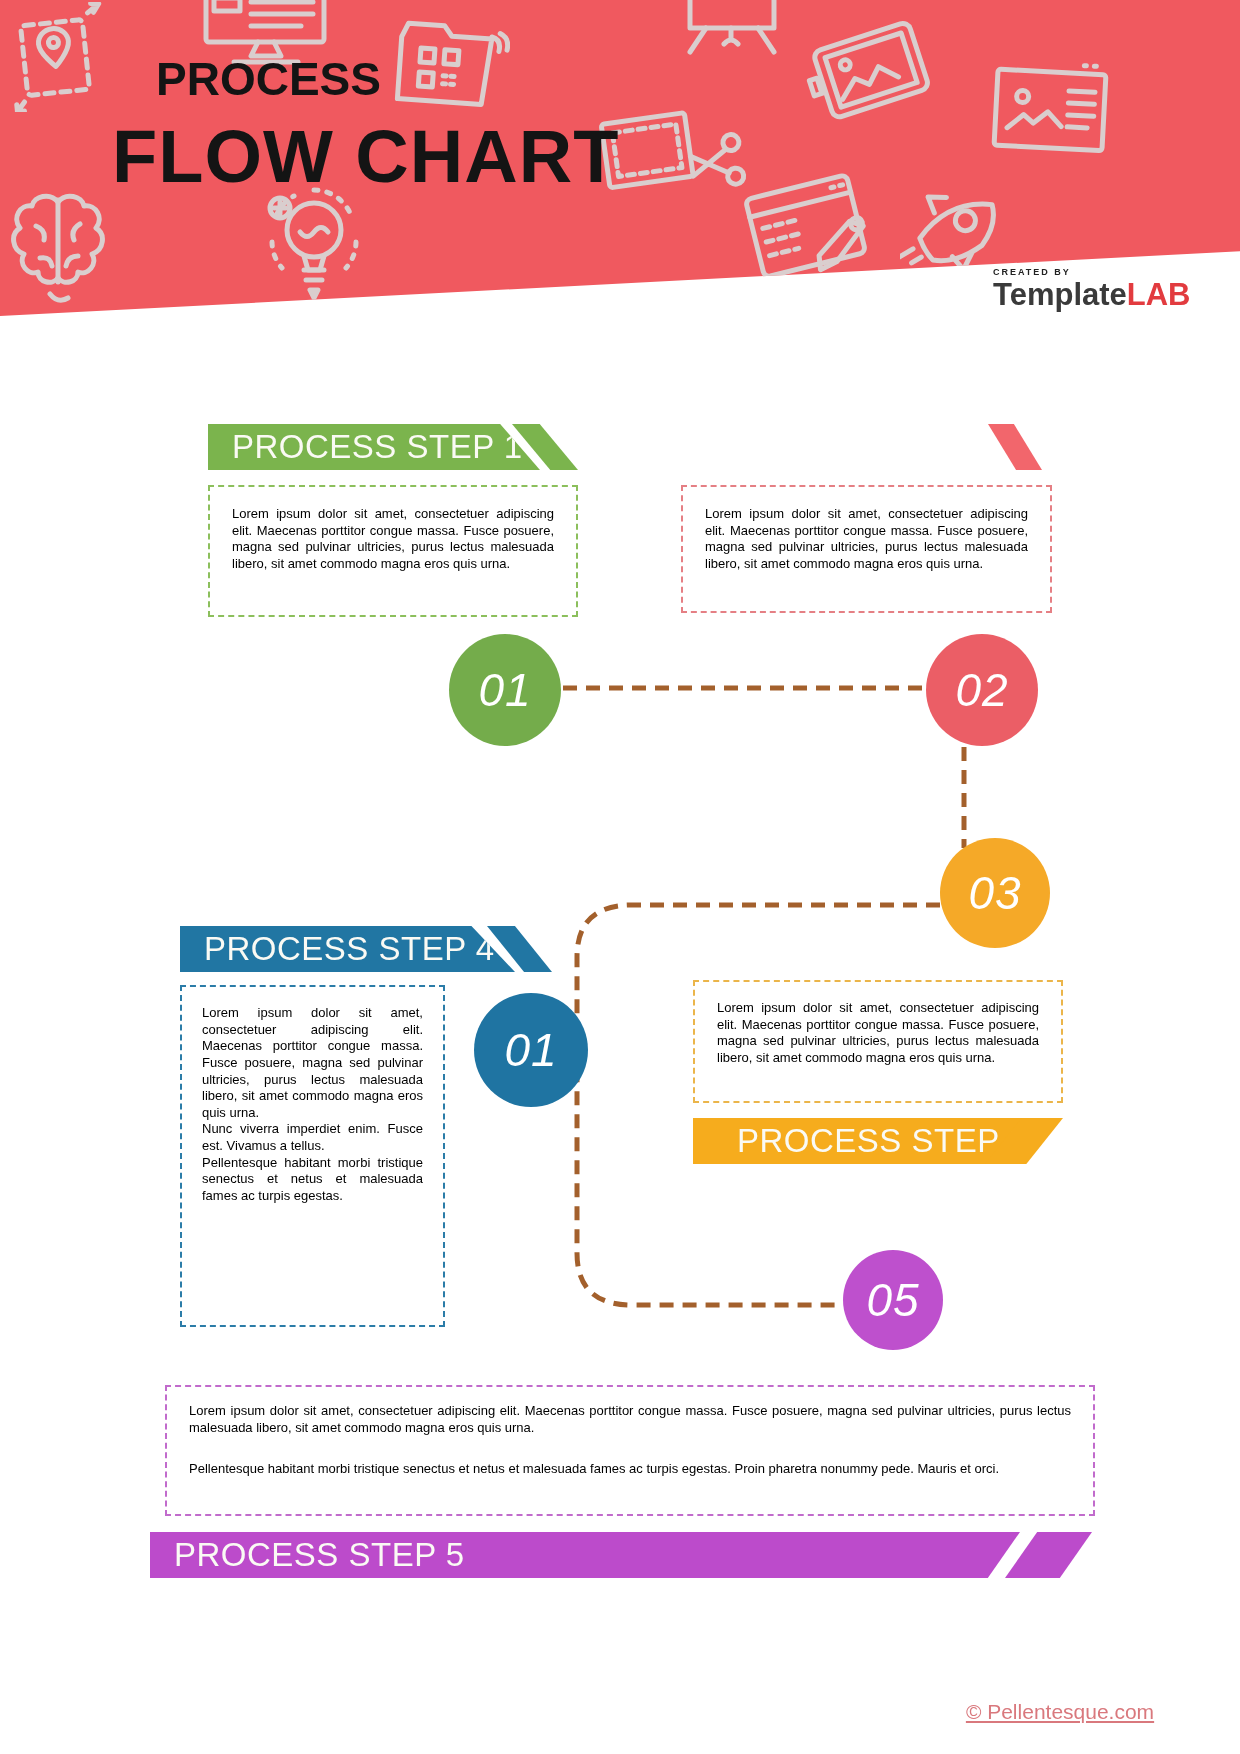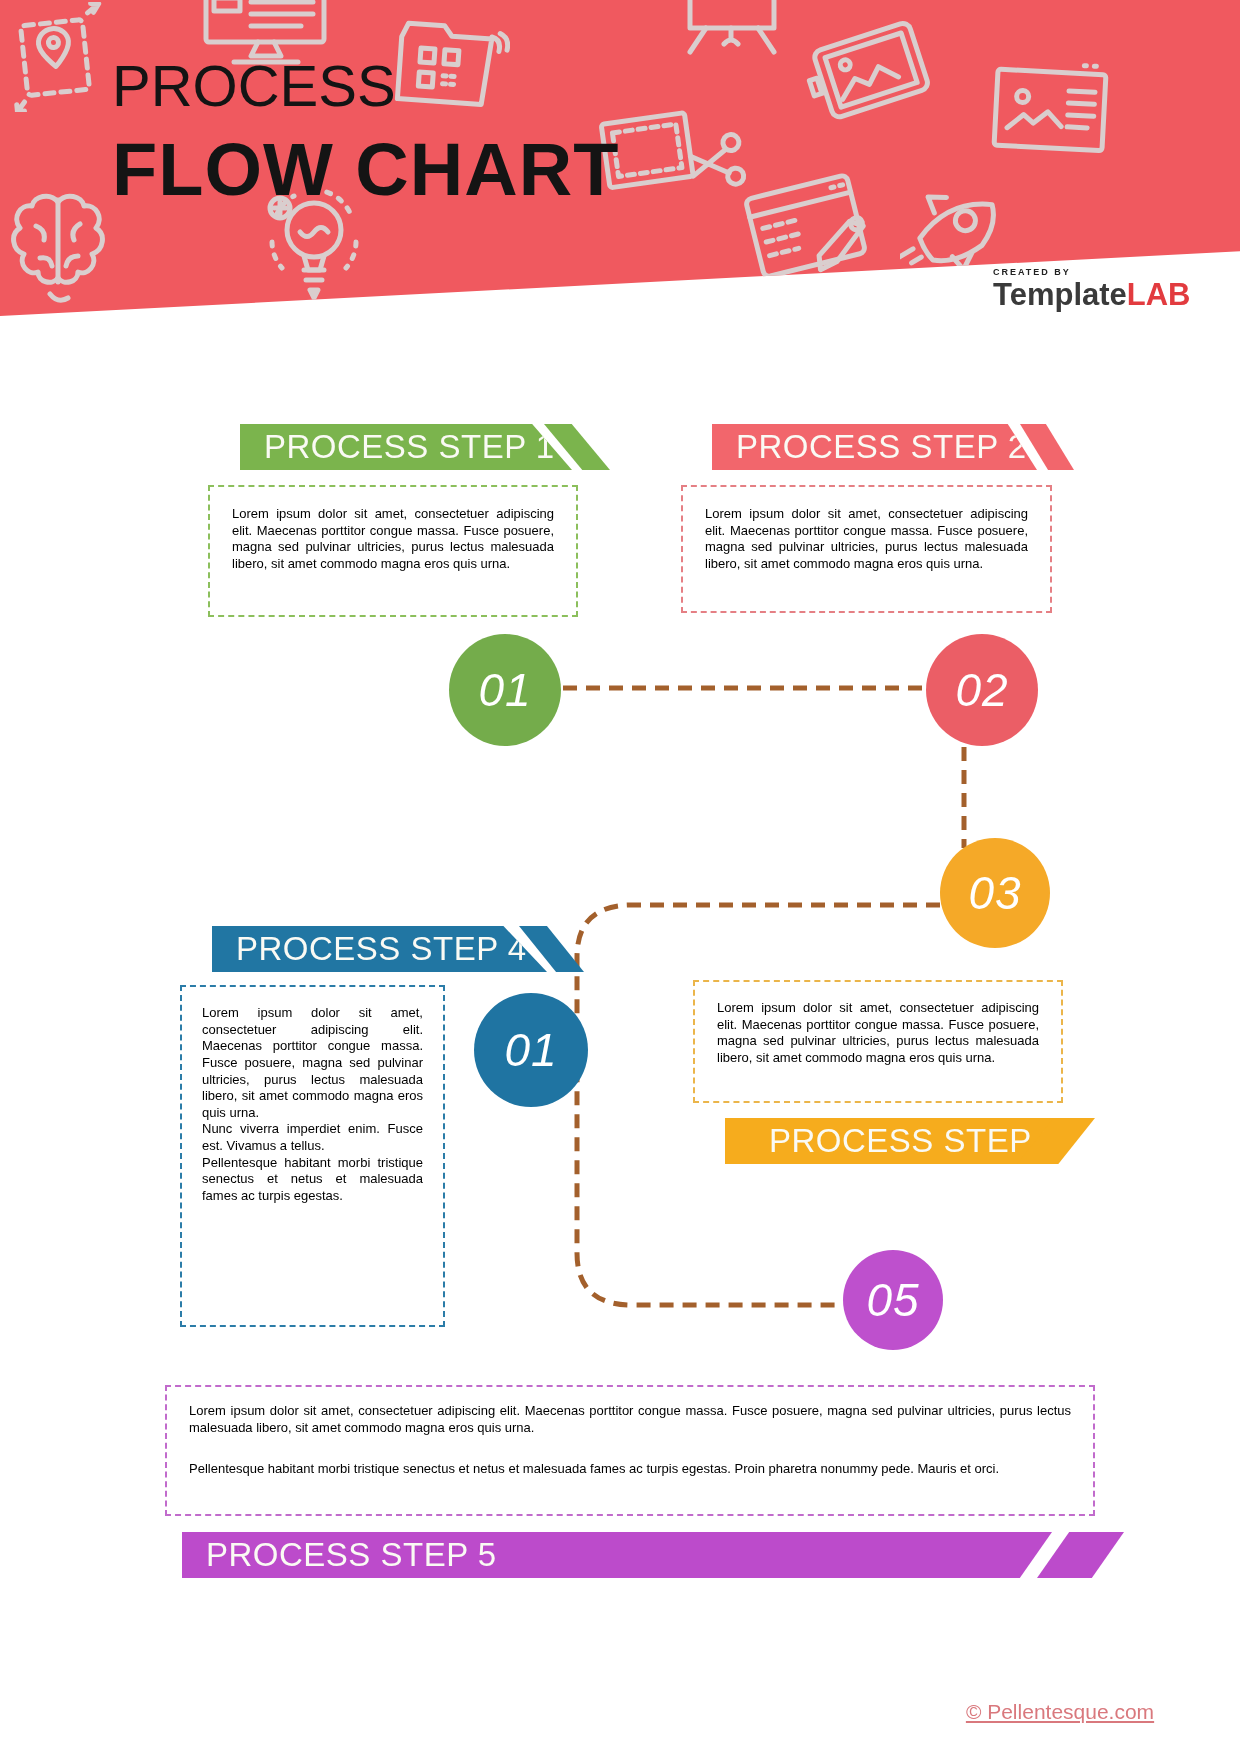--- a/index.html
+++ b/index.html
@@ -4,31 +4,31 @@
 <style>
   html,body{margin:0;padding:0;background:#ffffff;}
   .page{position:relative;width:1240px;height:1754px;background:#ffffff;overflow:hidden;
         font-family:"Liberation Sans", sans-serif;}
 
   
   .header{position:absolute;left:0;top:0;width:1240px;height:316px;background:#F0595F;
           clip-path:polygon(0 0,100% 0,100% 79.5%,0 100%);}
   .header svg{position:absolute;stroke:#D8D8D8;fill:none;stroke-width:5;stroke-linecap:round;stroke-linejoin:round;opacity:.92;}
   .title-block{position:absolute;left:112px;top:52px;color:#141414;}
-  .title-line1{font-size:58px;font-weight:normal;letter-spacing:0;}
+  .title-line1{font-size:46px;font-weight:bold;letter-spacing:0;margin-left:44px;}
   .title-line2{font-size:74px;font-weight:bold;margin-top:8px;letter-spacing:1px;}
 
   .logo{position:absolute;left:993px;top:268px;line-height:1;}
   .logo .created-by{font-size:9px;font-weight:bold;letter-spacing:2px;color:#222;}
   .logo .brand{font-size:31px;font-weight:bold;margin-top:2px;}
   .logo .brand .pre{color:#3A3A3A;}
   .logo .brand .suf{color:#E23B3F;}
 
   
-  .banner{position:absolute;height:46px;margin-left:32px;}
+  .banner{position:absolute;height:46px;}
   .b-label{font-size:33px;color:#FAFAF4;line-height:46px;padding-left:24px;letter-spacing:.5px;white-space:nowrap;}
   .bg-green{background:#7BB44D;} .bg-red{background:#F2666C;} .bg-orange{background:#F6AC1D;}
   .bg-blue{background:#2176A3;} .bg-purple{background:#BC4BCB;}
 
   .s1-main{left:208px;top:424px;width:332px;clip-path:polygon(0 0,88% 0,100% 100%,0 100%);}
   .s1-stripe{left:512px;top:424px;width:66px;clip-path:polygon(0 0,42% 0,100% 100%,58% 100%);}
   .s2-main{left:680px;top:424px;width:325px;clip-path:polygon(0 0,91% 0,100% 100%,0 100%);}
   .s2-stripe{left:988px;top:424px;width:54px;clip-path:polygon(0 0,48% 0,100% 100%,52% 100%);}
   .s3-main{left:693px;top:1118px;width:332px;clip-path:polygon(0 0,100% 0,89% 100%,0 100%);padding-left:20px;}
   .s3-stripe{left:985px;top:1118px;width:78px;clip-path:polygon(47% 0,100% 0,53% 100%,0 100%);}
@@ -195,23 +195,20 @@
     <div class="b-label">PROCESS STEP 1</div>
   </div>
   <div class="banner bg-green s1-stripe"></div>
   <div class="tbox box1">
     <p>Lorem ipsum dolor sit amet, consectetuer adipiscing elit. Maecenas porttitor congue massa. Fusce posuere, magna sed pulvinar ultricies, purus lectus malesuada libero, sit amet commodo magna eros quis urna.</p>
   </div>
   <div class="circle c1">
     <span>01</span>
   </div>
 
-  <div class="banner bg-red s2-main">
-    <div class="b-label">PROCESS STEP 2</div>
-  </div>
   <div class="banner bg-red s2-stripe"></div>
   <div class="tbox box2">
     <p>Lorem ipsum dolor sit amet, consectetuer adipiscing elit. Maecenas porttitor congue massa. Fusce posuere, magna sed pulvinar ultricies, purus lectus malesuada libero, sit amet commodo magna eros quis urna.</p>
   </div>
   <div class="circle c2">
     <span>02</span>
   </div>
 
   <div class="circle c3">
     <span>03</span>

